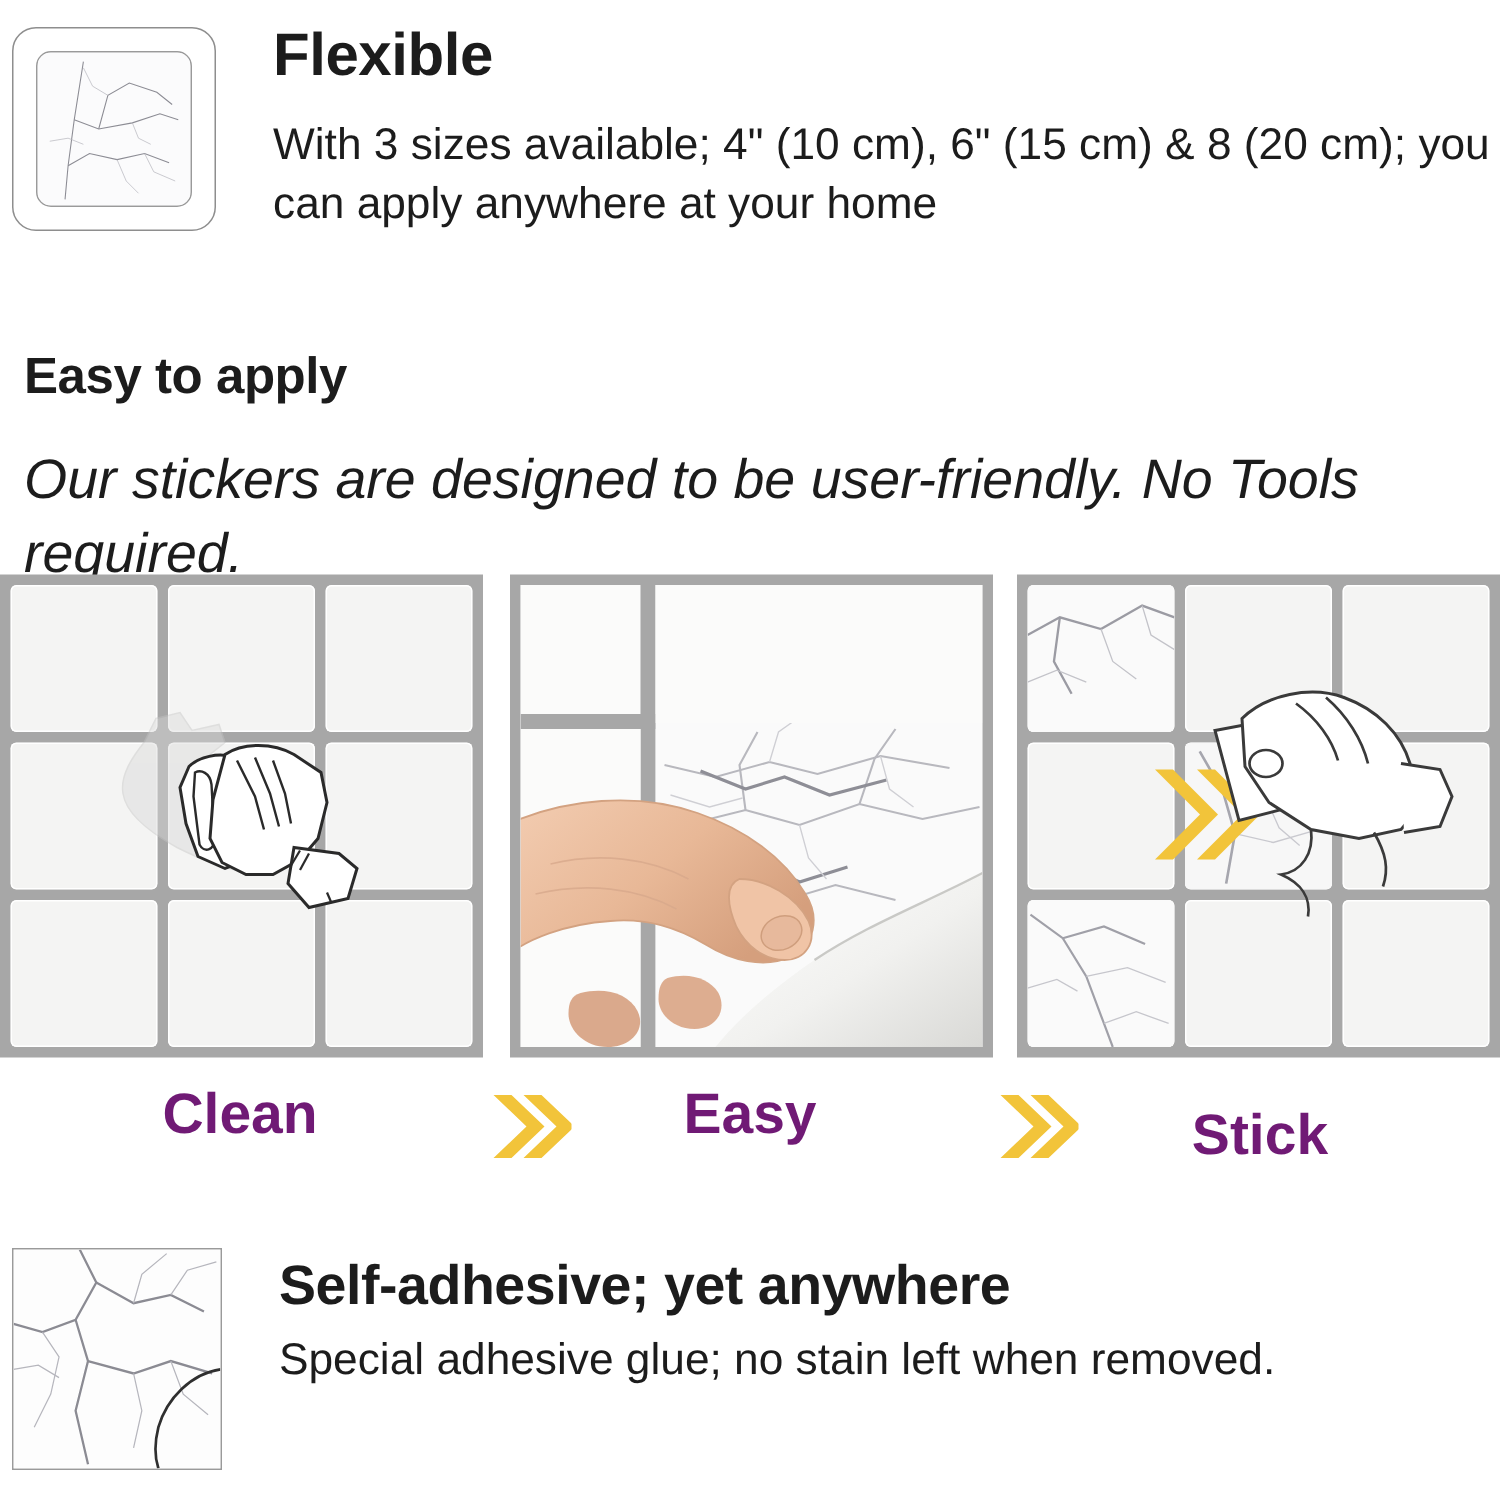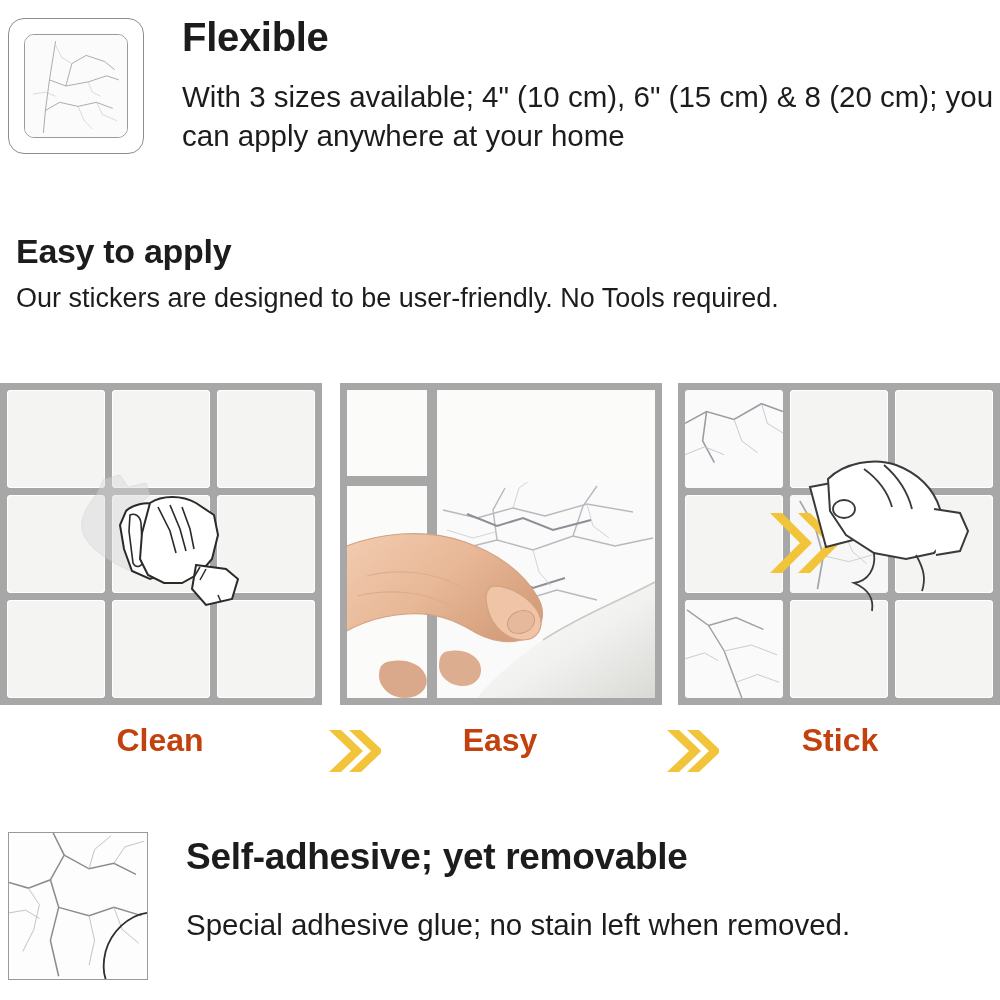--- a/index.html
+++ b/index.html
@@ -78,23 +78,24 @@
   
   #easy-title {
     position: absolute;
     left: 16px;
     top: 234px;
     font-size: 34px;
   }
   #easy-desc {
     position: absolute;
     left: 16px;
-    top: 281px;
+    top: 296px;
     width: 900px;
-    font-size: 27px;
+    font-size: 37px;
+    font-style: italic;
   }
 
   
   .panel {
     position: absolute;
     top: 383px;
     width: 322px;
     height: 322px;
     background: #a7a7a7;
     box-sizing: border-box;
@@ -139,28 +140,28 @@
   .art { position: absolute; inset: 0; width: 100%; height: 100%; pointer-events: none; }
 
   
   .chev-pair { display: inline-block; line-height: 0; }
   .chev-pair svg { display: block; }
 
   
   .step-label {
     position: absolute;
     top: 722px;
-    font-size: 32px;
+    font-size: 38px;
     font-weight: bold;
-    color: #c2410c;
+    color: #701a75;
     text-align: center;
   }
   #label-clean { left: 60px;  width: 200px; }
   #label-peel  { left: 400px; width: 200px; }
-  #label-stick { left: 740px; width: 200px; }
+  #label-stick { left: 740px; width: 200px; margin-top: 14px; }
 
   .step-arrow {
     position: absolute;
     top: 728px;
   }
   #arrow-1 { left: 325px; }
   #arrow-2 { left: 663px; }
 
   
   .thumb-adhesive {
@@ -181,21 +182,20 @@
     left: 186px;
     top: 838px;
     font-size: 37px;
   }
   #adhesive-desc {
     position: absolute;
     left: 186px;
     top: 888px;
     width: 790px;
     font-size: 29.5px;
-    margin-top: 18px;
   }
 </style>
 </head>
 <body>
 
 <div id="sec-flexible">
 
   <div class="thumb-flexible">
     <div class="inner">
       <svg viewBox="0 0 100 100" preserveAspectRatio="none" aria-hidden="true">
@@ -460,15 +460,15 @@
       <path d="M76 54 L82 70 L94 80"></path>
       <path d="M58 60 L62 78 L58 96"></path>
       <path d="M0 58 L12 56 L22 62"></path>
       <path d="M76 22 L84 10 L98 6"></path>
     </g>
 
     <path d="M100 58 C86 60 74 72 70 86 C68 94 68 100 70 106" fill="none" stroke="#2f2f2f" stroke-width="1.3"></path>
   </svg>
 </div>
 
-<div id="adhesive-title" class="heading">Self-adhesive; yet removable</div>
+<div id="adhesive-title" class="heading">Self-adhesive; yet anywhere</div>
 
 <div id="adhesive-desc" class="body-text">Special adhesive glue; no stain left when removed.</div>
 
 </body></html>

